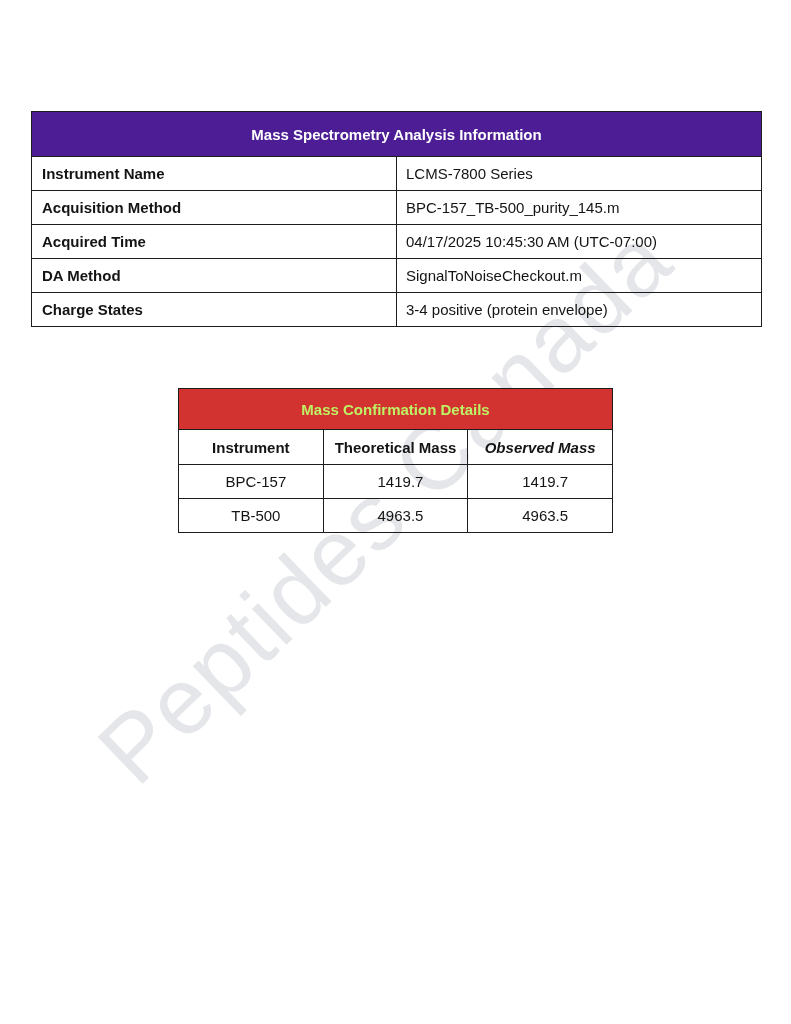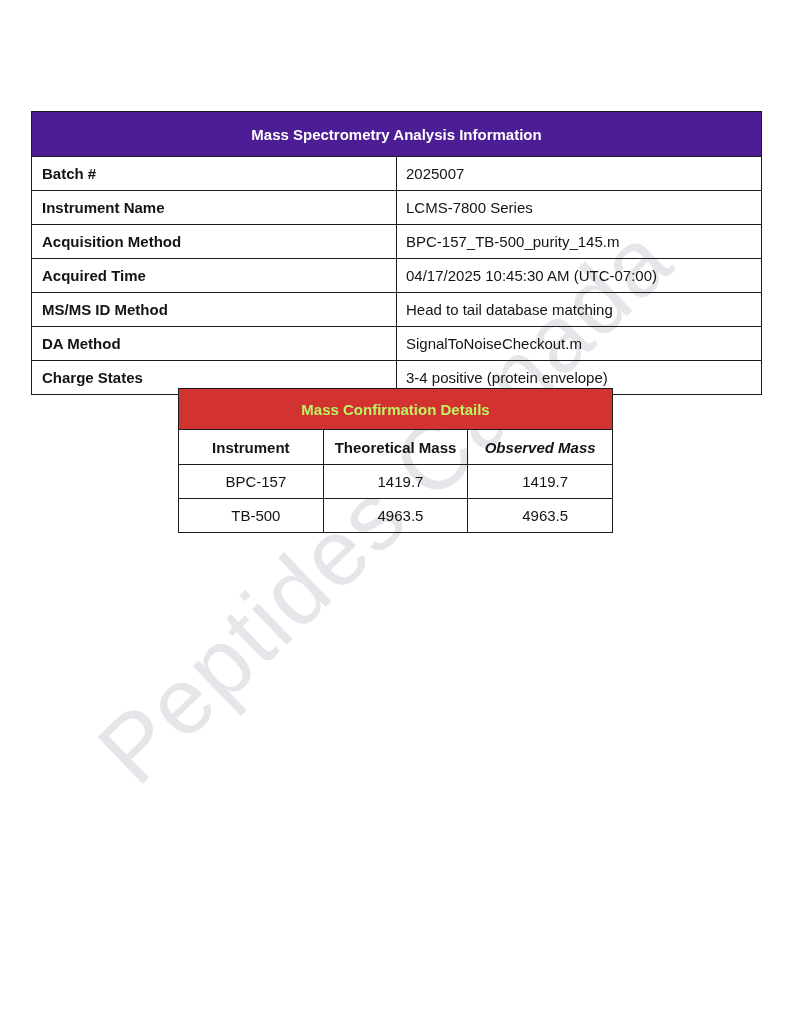--- a/index.html
+++ b/index.html
@@ -104,38 +104,30 @@
 <div class="page">
 
   <div class="watermark">Peptides Canada</div>
 
   <table class="analysis-table">
     <tbody>
       <tr class="title-row">
         <th colspan="2">Mass Spectrometry Analysis Information</th>
       </tr>
       <tr>
-        <td class="label-cell">Batch #</td>
-        <td class="value-cell">2025007</td>
-      </tr>
-      <tr>
         <td class="label-cell">Instrument Name</td>
         <td class="value-cell">LCMS-7800 Series</td>
       </tr>
       <tr>
         <td class="label-cell">Acquisition Method</td>
         <td class="value-cell">BPC-157_TB-500_purity_145.m</td>
       </tr>
       <tr>
         <td class="label-cell">Acquired Time</td>
         <td class="value-cell">04/17/2025 10:45:30 AM (UTC-07:00)</td>
-      </tr>
-      <tr>
-        <td class="label-cell">MS/MS ID Method</td>
-        <td class="value-cell">Head to tail database matching</td>
       </tr>
       <tr>
         <td class="label-cell">DA Method</td>
         <td class="value-cell">SignalToNoiseCheckout.m</td>
       </tr>
       <tr>
         <td class="label-cell">Charge States</td>
         <td class="value-cell">3-4 positive (protein envelope)</td>
       </tr>
     </tbody>

